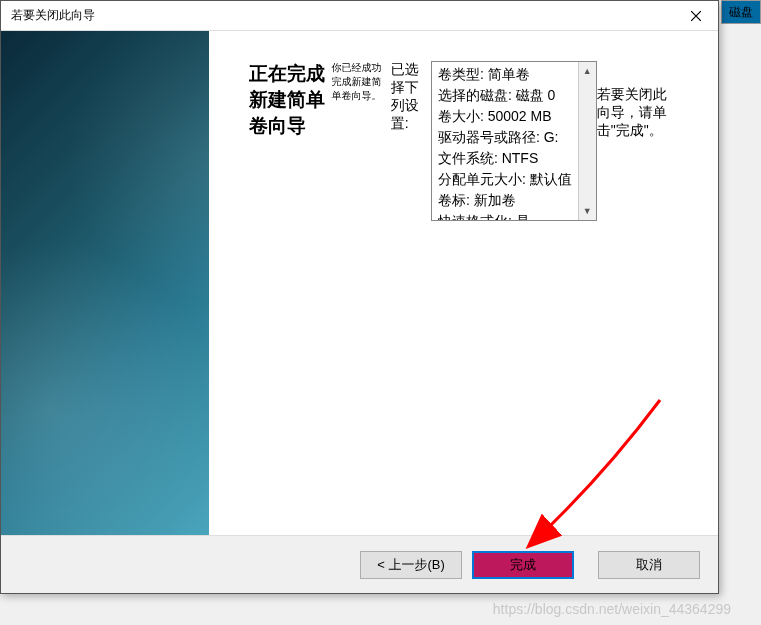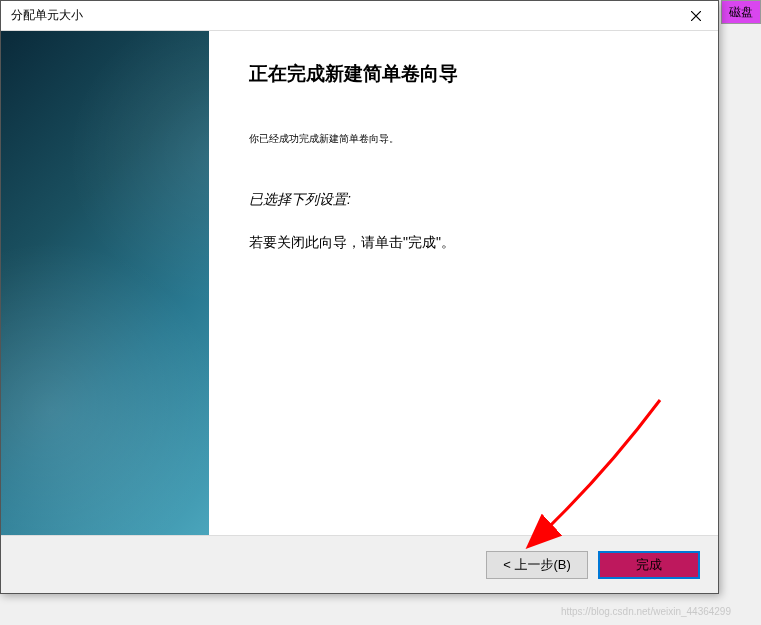--- a/index.html
+++ b/index.html
@@ -11,21 +11,21 @@
       height: 625px;
       position: relative;
       overflow: hidden;
     }
     .bg-tab {
       position: absolute;
       top: 0;
       right: 0;
       width: 40px;
       height: 24px;
-      background: #d946ef;
+      background: #0369a1;
       border: 1px solid #999;
       line-height: 22px;
       text-align: center;
       font-size: 12px;
     }
     .dialog {
       position: absolute;
       top: 0;
       left: 0;
       width: 719px;
@@ -82,35 +82,34 @@
       height: 350px;
       border-radius: 50%;
       background: radial-gradient(circle, rgba(255,255,255,0.08) 0%, rgba(255,255,255,0) 60%);
       top: -50px;
       left: 40px;
     }
     .main {
       flex: 1;
       padding: 30px 40px 10px 40px;
       display: flex;
-      flex-direction: column;
+      flex-direction: row;
     }
     .heading {
       font-size: 19px;
       font-weight: bold;
       margin-bottom: 45px;
     }
     .desc {
       font-size: 10px;
       margin-bottom: 45px;
     }
     .settings-label {
       font-size: 14px;
       margin-bottom: 0;
-      font-style: italic;
     }
     .settings-box {
       border: 1px solid #888;
       height: 160px;
       display: flex;
       background: #fff;
     }
     .settings-lines {
       flex: 1;
       padding: 2px 6px;
@@ -161,52 +160,69 @@
     .btn.gap { margin-left: 14px; }
     .arrow {
       position: absolute;
       pointer-events: none;
     }
     .watermark {
       position: absolute;
       bottom: 8px;
       right: 30px;
       color: rgba(150,150,150,0.45);
-      font-size: 10px;
+      font-size: 14px;
       font-family: Arial, sans-serif;
     }
   </style>
 </head>
 <body>
 
 <div class="bg-tab">磁盘</div>
 
 <div class="dialog">
   <div class="titlebar">
-    <span class="titlebar-text">分配单元大小</span>
+    <span class="titlebar-text">若要关闭此向导</span>
     <div class="close-btn">
       <svg width="10" height="10" viewBox="0 0 10 10">
           <path d="M0 0 L10 10 M10 0 L0 10" stroke="#000" stroke-width="1.2"></path>
         </svg>
     </div>
   </div>
 
   <div class="content">
     <div class="sidebar-img"></div>
     <div class="main">
       <div class="heading">正在完成新建简单卷向导</div>
       <div class="desc">你已经成功完成新建简单卷向导。</div>
       <div class="settings-label">已选择下列设置:</div>
+      <div class="settings-box">
+        <div class="settings-lines">
+          <div>卷类型: 简单卷</div>
+          <div>选择的磁盘: 磁盘 0</div>
+          <div>卷大小: 50002 MB</div>
+          <div>驱动器号或路径: G:</div>
+          <div>文件系统: NTFS</div>
+          <div>分配单元大小: 默认值</div>
+          <div>卷标: 新加卷</div>
+          <div>快速格式化: 是</div>
+        </div>
+        <div class="scroll">
+          <span>▲</span>
+          <span>▼</span>
+        </div>
+      </div>
       <div class="close-hint">若要关闭此向导，请单击"完成"。</div>
     </div>
   </div>
 
   <div class="footer">
     <button class="btn">&lt; 上一步(B)</button>
     <button class="btn focus">完成</button>
+    <button class="btn gap">取消</button>
   </div>
 </div>
 
 <svg class="arrow" width="761" height="625" style="top:0;left:0">
   <defs>
     <marker id="ah" markerWidth="12" markerHeight="10" refX="10" refY="5" orient="auto">
       <path d="M0,0 L12,5 L0,10 Z" fill="#ff0000"></path>
     </marker>
   </defs>
   <path d="M 660 400 Q 600 480 530 545" stroke="#ff0000" stroke-width="3" fill="none" marker-end="url(#ah)"></path>

